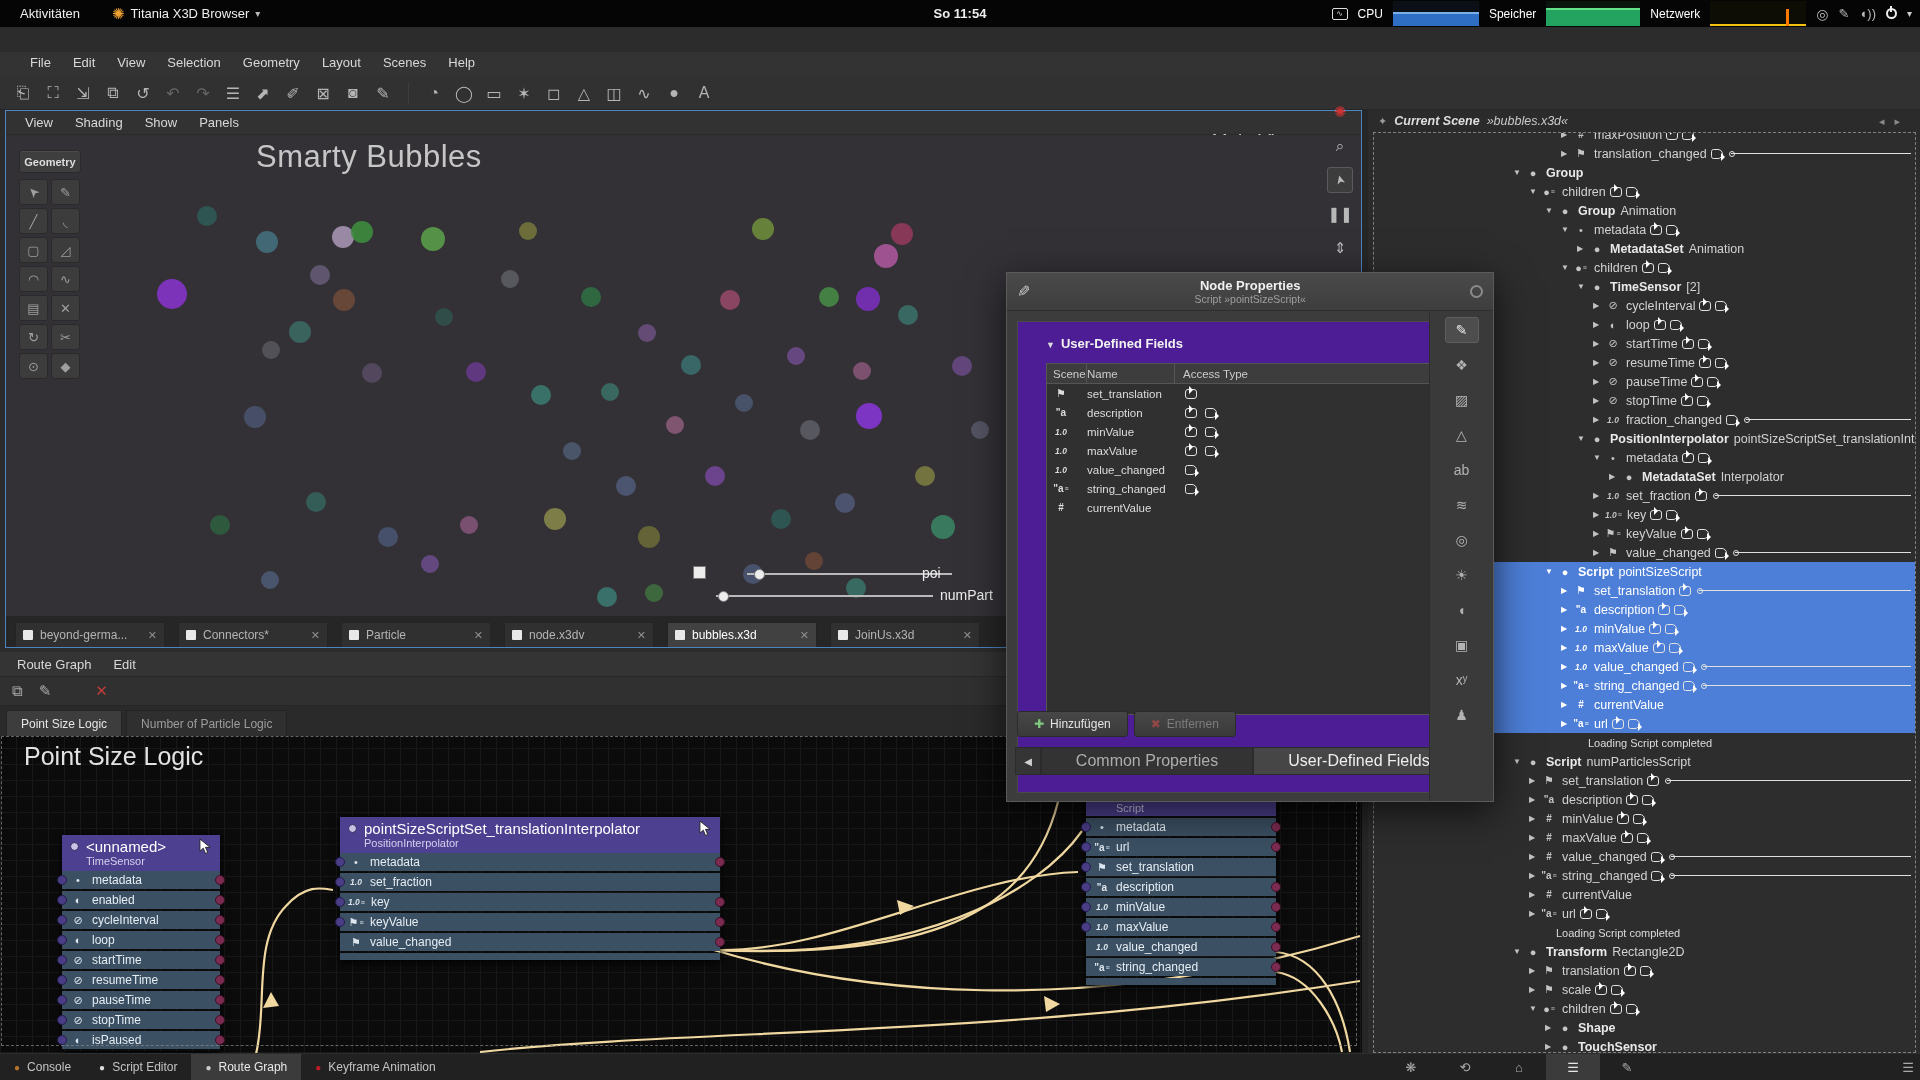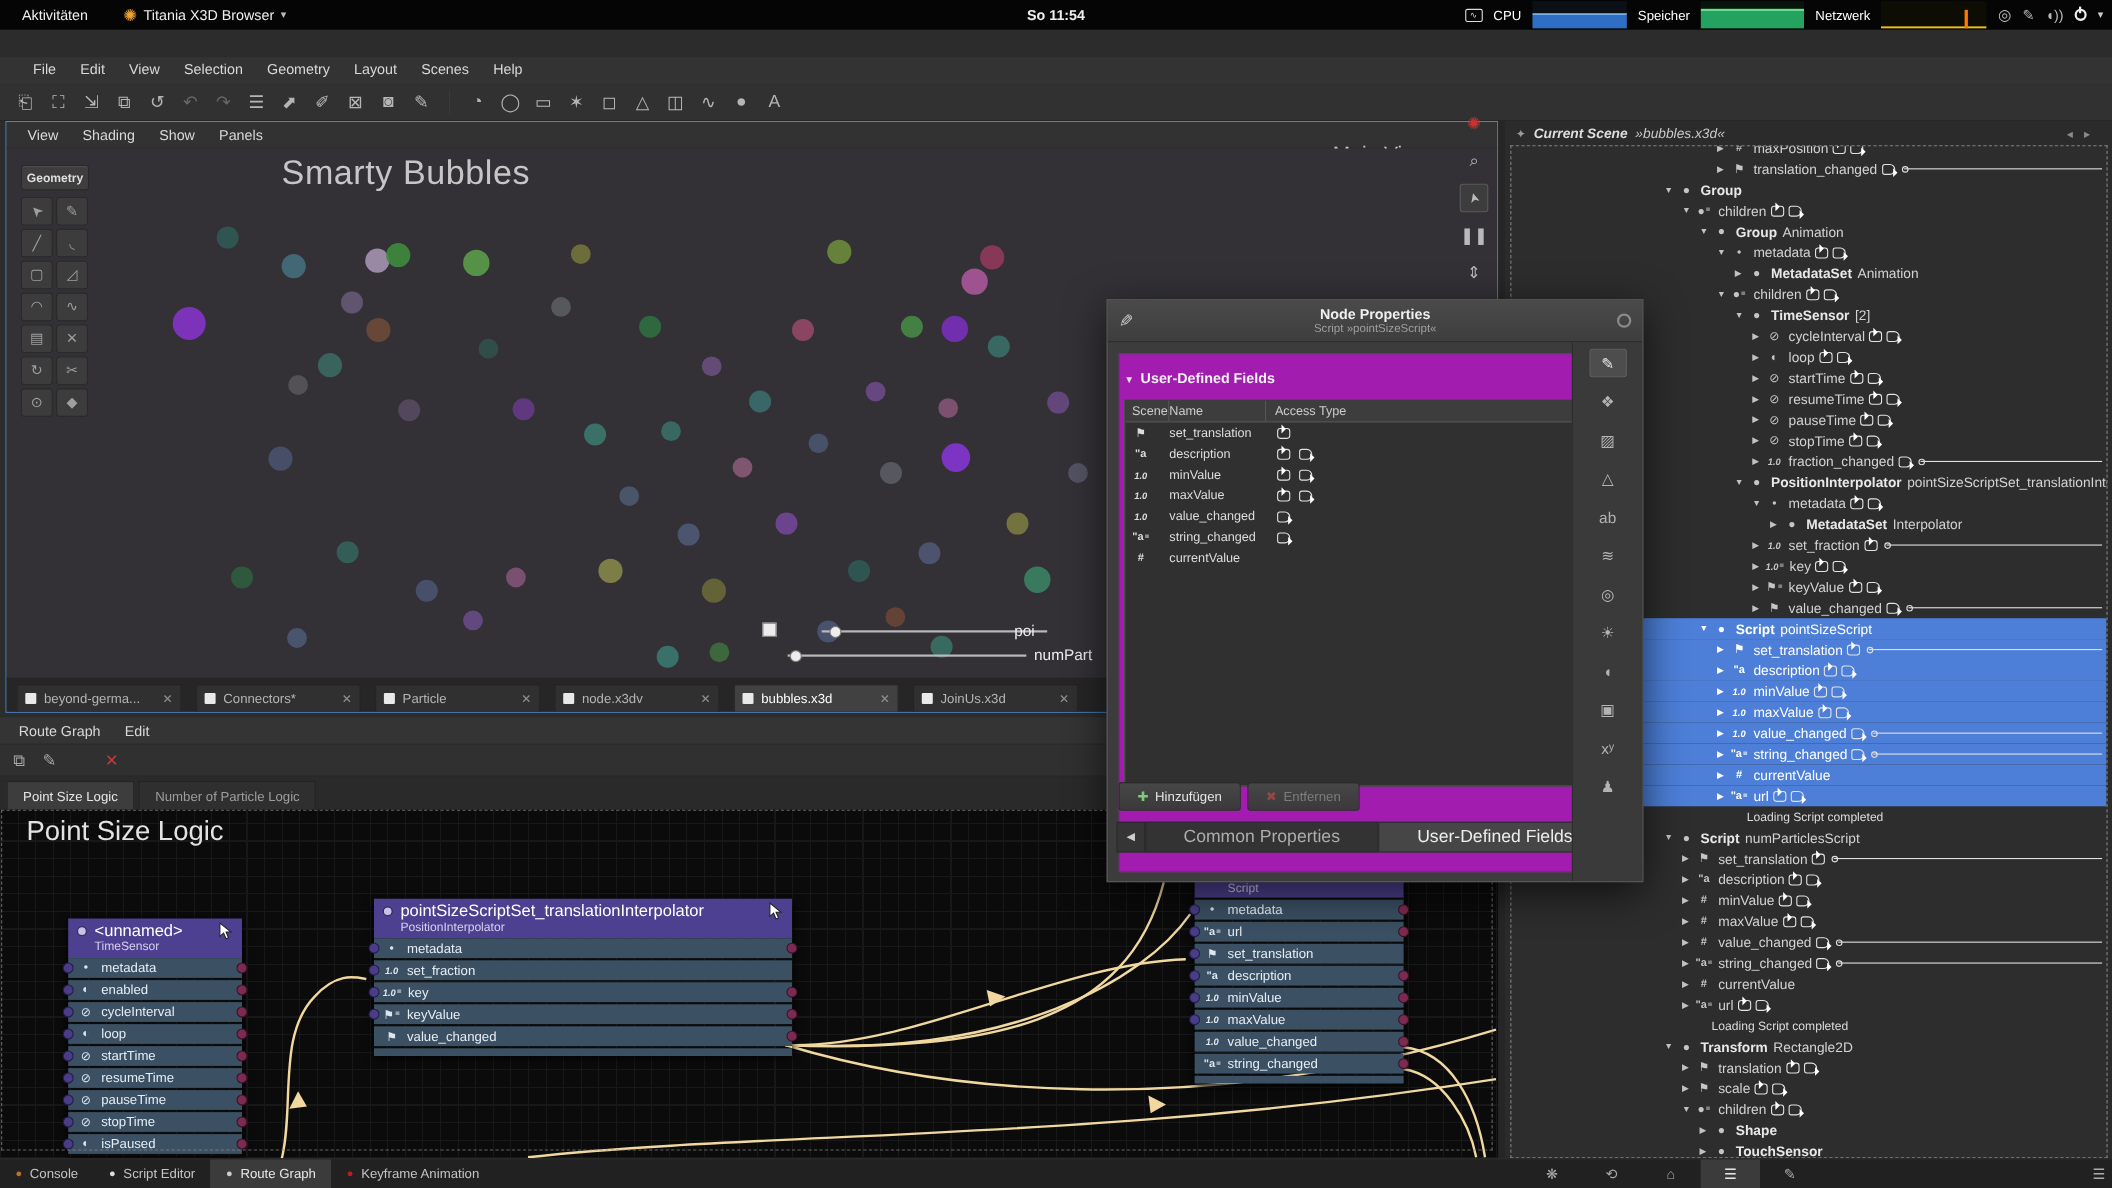--- a/index.html
+++ b/index.html
@@ -154,21 +154,21 @@
   
   #dialog { position:absolute; left:1006px; top:272px; width:488px; height:530px; background:#3c3c3c;
     border:1px solid #5a5a5a; box-shadow:0 10px 36px rgba(0,0,0,.65); z-index:50; }
   #dlg-header { height:38px; background:linear-gradient(#4a4a4a,#3e3e3e); border-bottom:1px solid #2e2e2e;
     display:flex; align-items:center; padding:0 10px; }
   #dlg-pen { font-size:16px; color:#c9c9c9; transform:scaleX(-1); }
   .dlg-titles { flex:1; text-align:center; }
   #dlg-title { color:#f0f0f0; font-weight:bold; font-size:13px; }
   #dlg-subtitle { color:#9f9f9f; font-size:10.5px; }
   #dlg-close { width:13px; height:13px; border:2px solid #8b8b8b; border-radius:50%; }
-  #dlg-inner { position:absolute; left:10px; top:48px; right:8px; bottom:8px; border:1px solid #4a4a4a; background:#a21caf; padding:14px 4px; }
+  #dlg-inner { position:absolute; left:10px; top:48px; right:8px; bottom:8px; border:1px solid #4a4a4a; background:#4c1d95; padding:14px 28px; }
   #dlg-section { color:#f2f2f2; font-weight:bold; font-size:13px; margin-bottom:12px; }
   #dlg-section .tri { font-size:9px; margin-right:6px; color:#ddd; }
   #dlg-table { border:1px solid #555; background:#303030; height:352px; overflow:hidden; }
   .dtr { display:flex; align-items:center; height:19px; color:#ddd; font-size:11.5px; }
   .dtr.head { background:#3d3d3d; border-bottom:1px solid #555; color:#ccc; height:20px; }
   .dtr .c-type { width:40px; padding-left:6px; flex:none; display:flex; }
   .dtr .c-name { width:88px; flex:none; white-space:nowrap; }
   .dtr.head .c-type { border-right:1px solid #555; height:100%; align-items:center; }
   .dtr.head .c-name { border-right:1px solid #555; height:100%; display:flex; align-items:center; }
   .dtr .c-acc { flex:1; padding-left:8px; display:flex; align-items:center; }

